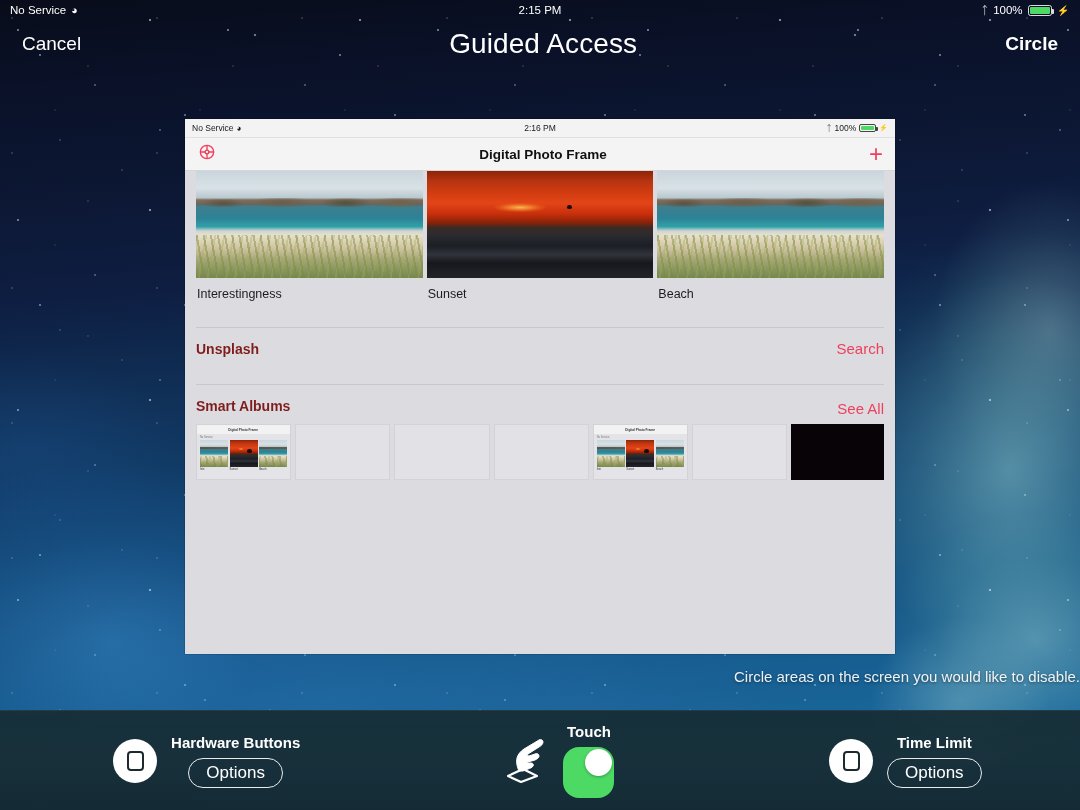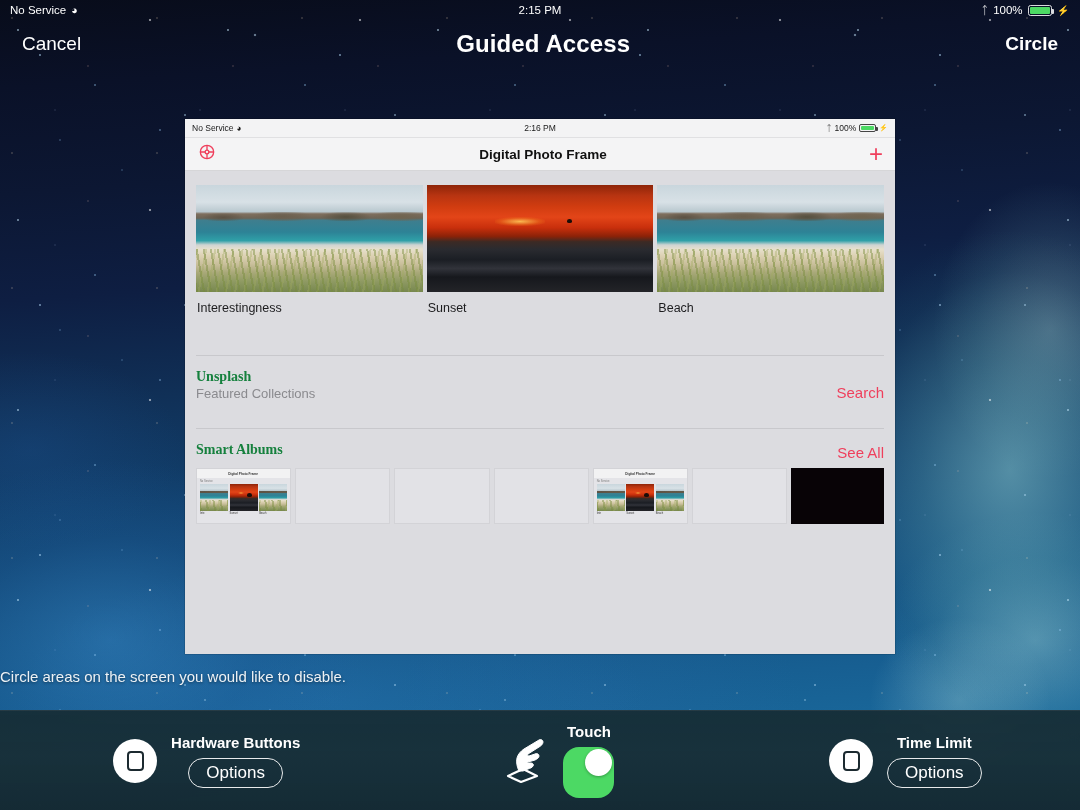--- a/index.html
+++ b/index.html
@@ -90,21 +90,21 @@
   .batt > i{display:block;height:100%;width:100%;background:#4cd964;border-radius:1px;}
   .bolt{font-size:10px;margin-left:1px;}
 
   
   #navbar{
     position:absolute; top:20px; left:0; right:0; height:48px;
     display:flex;align-items:center;justify-content:space-between;
     padding:0 22px; z-index:40; color:#fff;
   }
   #nav-cancel,#nav-start{font-size:19px;cursor:pointer;}
-  #nav-title{font-size:24px;font-weight:700;letter-spacing:0.1px;}
+  #nav-title{font-size:28px;font-weight:400;letter-spacing:0.1px;}
   #nav-start{font-weight:600;}
 
   
   #app-preview{
     position:absolute; left:185px; top:119px; width:710px; height:535px;
     background:#dcdce0; z-index:20; overflow:hidden;
     box-shadow:0 0 0 0.5px rgba(0,0,0,0.25);
   }
   #inner-statusbar{
     height:19px;background:#f3f3f4;display:flex;align-items:center;
@@ -120,30 +120,30 @@
   #inner-navbar{
     height:33px;background:#f4f4f5;display:flex;align-items:center;
     justify-content:space-between;padding:0 12px;
     border-bottom:0.5px solid #d6d6d8;
   }
   #inner-nav-title{font-size:13.5px;font-weight:700;color:#111;}
   #plus-icon{font-size:24px;line-height:1;font-weight:300;color:#ef3f5c;}
 
   .app-body{background:#dcdce0;}
 
-  .tile-row{display:flex;gap:4px;padding:14px 11px;}
+  .tile-row{display:flex;gap:4px;padding:0 11px;}
   .tile{flex:1;}
   .tile-img{height:107px;width:100%;background:#bbb;position:relative;overflow:hidden;}
   .tile-label{font-size:12.5px;color:#1c1c1e;padding:9px 0 0 1px;}
 
   .section-gap{height:26px;}
   .hr{height:1px;background:#c8c8cc;margin:0 11px;}
 
   .section-head{padding:13px 11px 3px 11px;position:relative;}
-  .sec-title{font-size:14px;font-weight:700;color:#15803d;font-family:Liberation Serif, serif;}
+  .sec-title{font-size:14px;font-weight:700;color:#7f1d1d;}
   .sec-sub{font-size:13px;color:#8a8a8e;margin-top:1px;}
   .sec-action{position:absolute;right:11px;bottom:3px;font-size:15px;color:#ef3f5c;}
   .sec-action.top{bottom:3px;}
 
   .tile-img.tall{height:140px;}
 
   
   .art-beach{
     background:
       linear-gradient(180deg,#c9d6dd 0%,#d8e1e6 16%,#b9c8cf 25%, #7f6f5e 27%, #6d6456 31%,
@@ -255,21 +255,21 @@
   .mini-nav{height:9px;background:#f2f2f3;display:flex;align-items:center;justify-content:center;}
   .mini-nav span{font-size:3px;font-weight:700;color:#333;transform:scale(1.05);}
   .mini-sub{font-size:2.6px;color:#777;padding:2px 0 0 3px;}
   .mini-row{display:flex;gap:1.5px;padding:1px 3px 0 3px;}
   .mini-img{flex:1;height:27px;}
   .mini-cap{display:flex;gap:1.5px;padding:1px 3px 0 3px;}
   .mini-cap span{flex:1;font-size:2.6px;color:#333;}
 
   
   #hint{
-    position:absolute;left:0;right:0;top:668px;text-align:left;
+    position:absolute;left:0;right:0;top:668px;text-align:right;
     color:rgba(255,255,255,0.92);font-size:15px;z-index:30;
     text-shadow:0 1px 3px rgba(0,0,0,0.45);
   }
 
   
   #bottombar{
     position:absolute;left:0;right:0;bottom:0;height:100px;
     background:linear-gradient(180deg, rgba(22,44,52,0.93) 0%, rgba(24,46,54,0.95) 45%, rgba(20,40,48,0.96) 100%);
     backdrop-filter:blur(18px);
     display:flex;align-items:center;z-index:35;
@@ -376,21 +376,20 @@
         <div class="tile-img art-beach"></div>
         <div class="tile-label">Beach</div>
       </div>
     </div>
 
     <div class="section-gap"></div>
     <div class="hr"></div>
 
     <div class="section-head">
       <div class="sec-title">Unsplash</div>
-      <div class="sec-sub">Featured Collections</div>
       <div class="sec-action top">Search</div>
     </div>
 
 
     <div class="section-gap" style="height:24px"></div>
     <div class="hr"></div>
 
     <div class="section-head" style="padding-bottom:6px">
       <div class="sec-title">Smart Albums</div>
       <div class="sec-action">See All</div>

